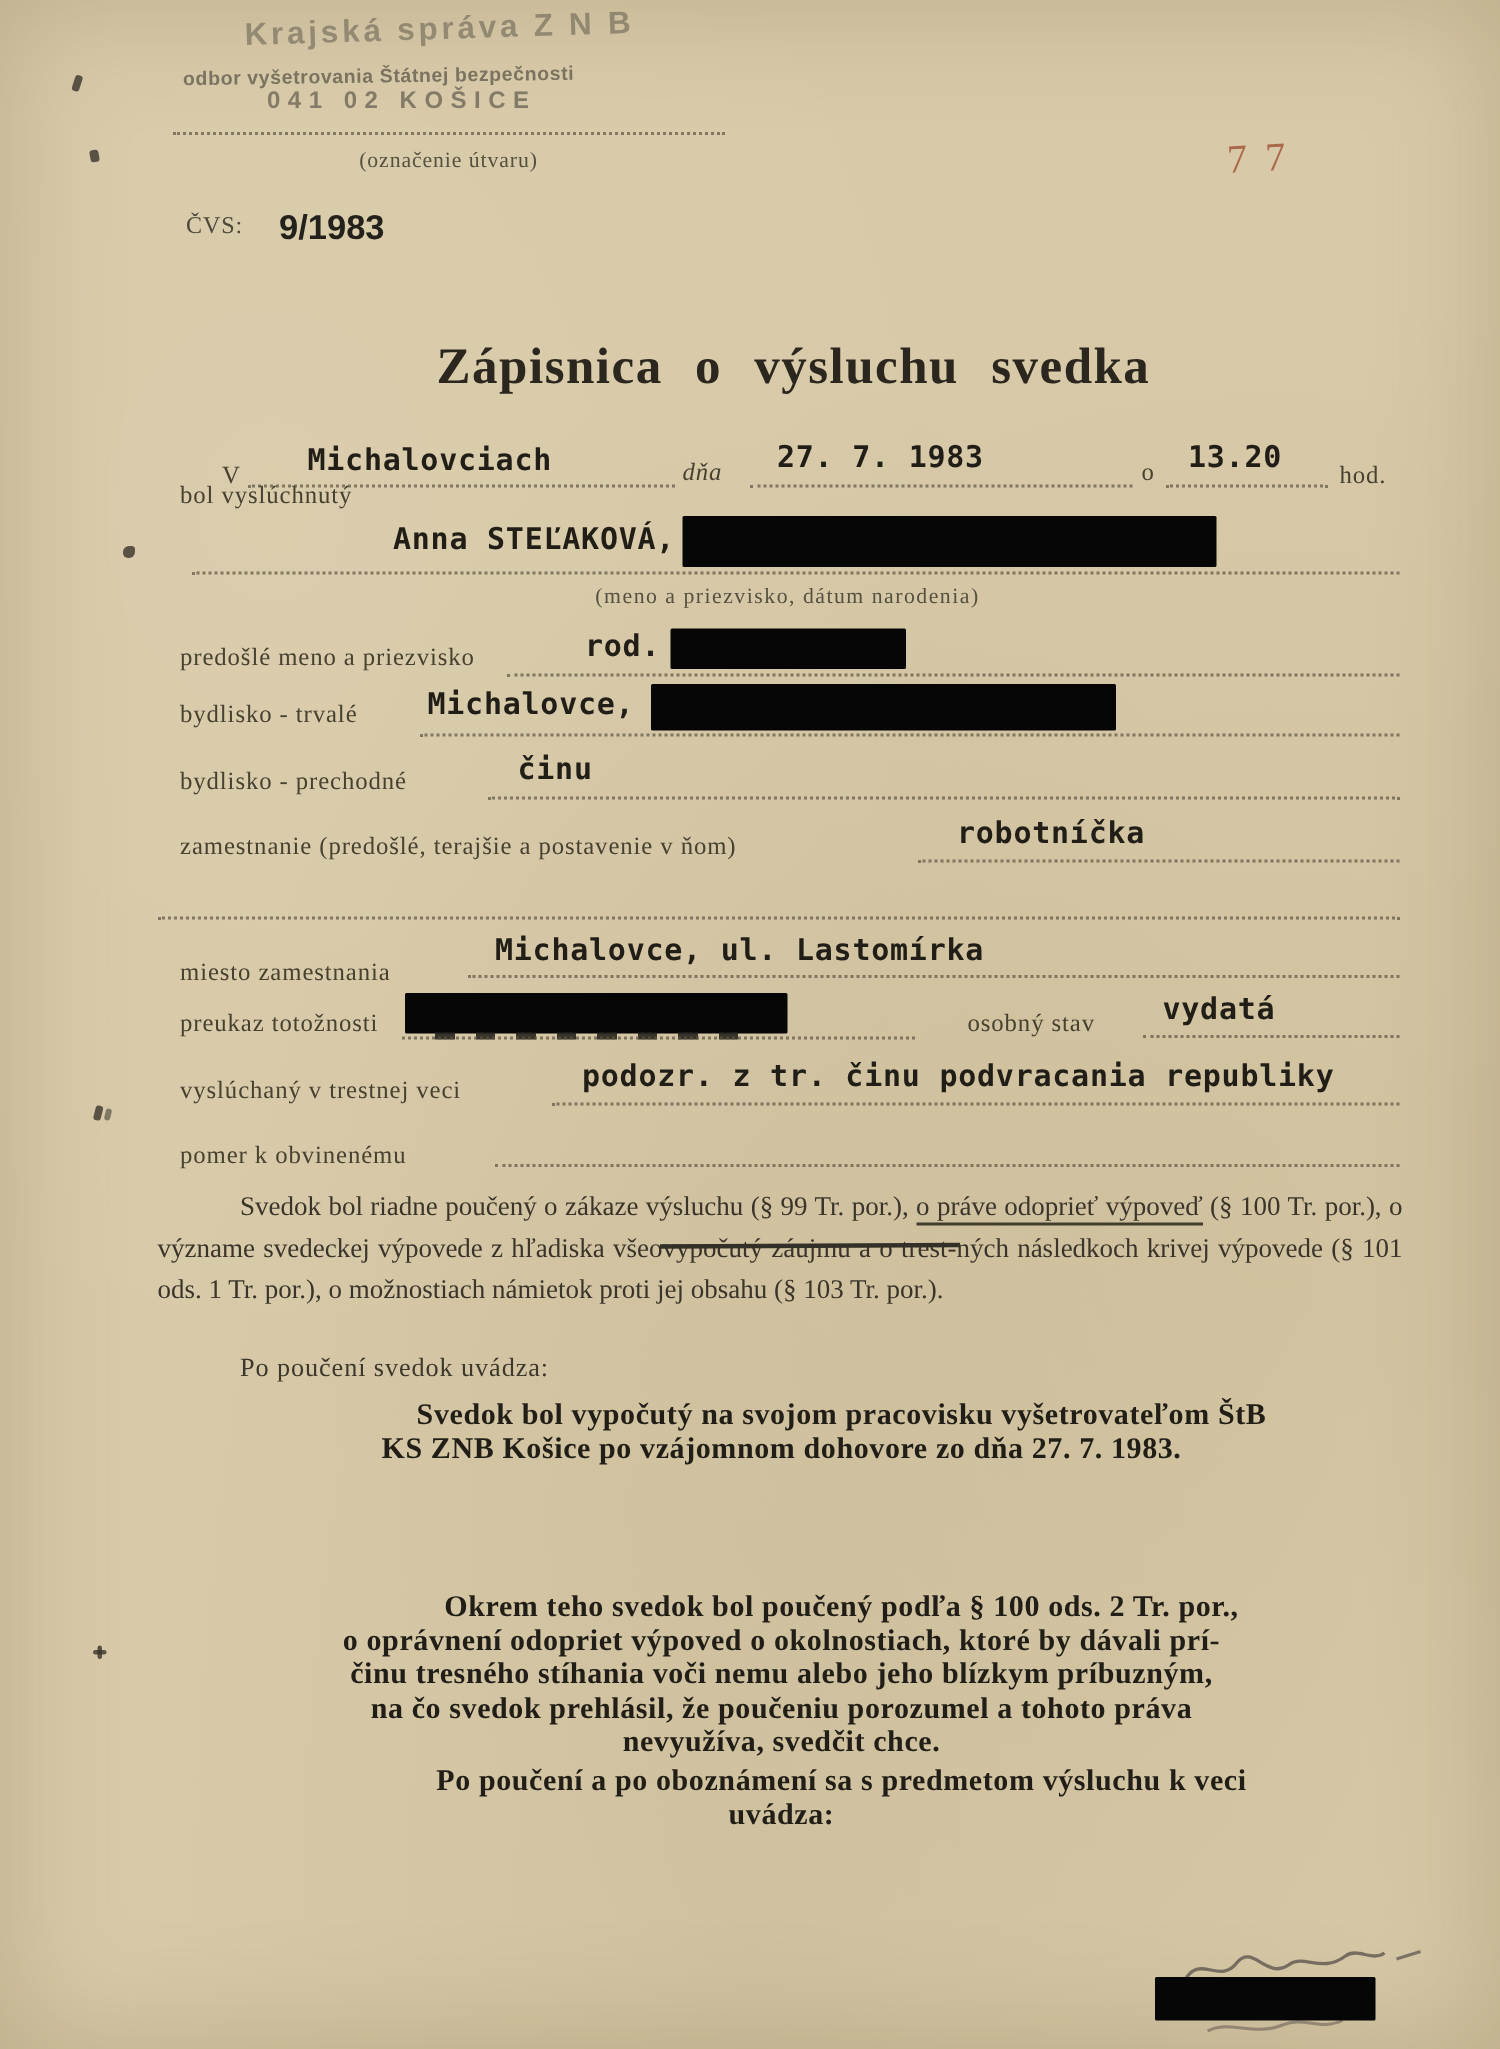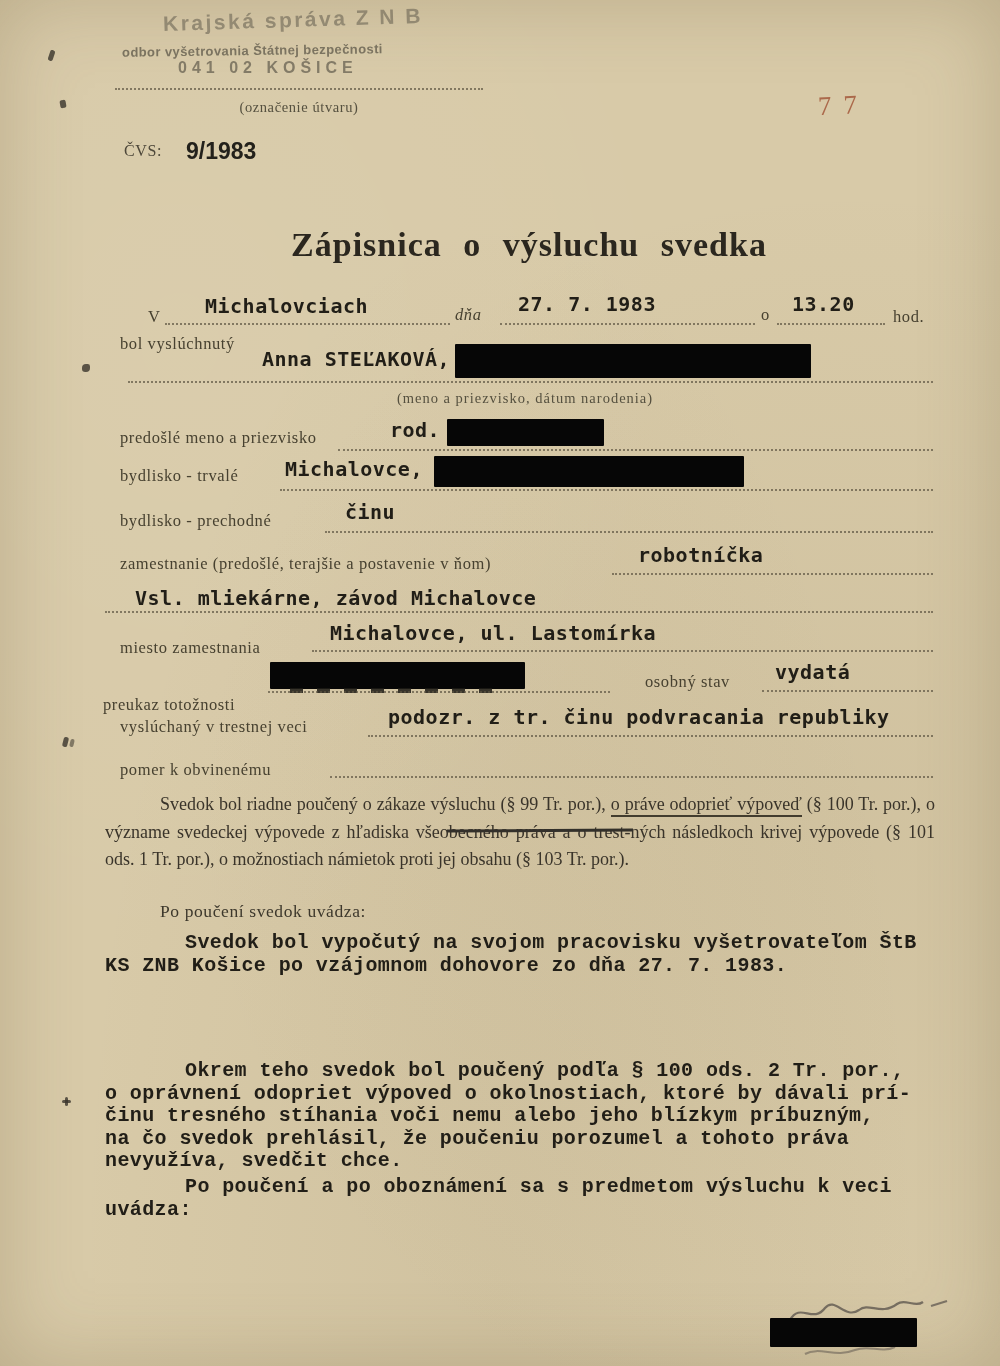--- a/index.html
+++ b/index.html
@@ -43,24 +43,24 @@
     text-indent:55px;color:#3a342a;
   }
   .par .u{border-bottom:2px solid #423c2e;padding-bottom:1px;}
   .par .strike{position:relative;white-space:nowrap;}
   .par .strike::after{
     content:"";position:absolute;left:-2px;right:-2px;top:7px;
     border-top:3px solid #33302a;transform:rotate(-.3deg);
   }
   .tpar{
     position:absolute;left:105px;width:832px;
-    font-family:Liberation Mono, monospace;
+    font-family:Liberation Serif, serif;
     font-weight:bold;font-size:20px;line-height:22.5px;
     letter-spacing:.4px;color:#211e17;
-    white-space:pre-line;text-indent:80px;
+    white-space:pre-line;text-indent:80px;text-align:center;
   }
   .stamp{
     position:absolute;
     font-family:"Liberation Sans","DejaVu Sans",sans-serif;
     font-weight:bold;color:#6f6857;white-space:nowrap;
   }
   .speck{position:absolute;background:#3a352c;opacity:.8;border-radius:2px;}
   .descenders{
     position:absolute;height:5px;
     background:repeating-linear-gradient(90deg,#1c1a15 0 13px, transparent 13px 27px);
@@ -89,21 +89,21 @@
   <div class="typed" style="left:205px;top:294px;">Michalovciach</div>
   <div class="dots" style="left:165px;top:323px;width:285px;"></div>
   <div class="lbl" style="left:455px;top:305px;font-style:italic;">dňa</div>
   <div class="typed" style="left:518px;top:292px;">27. 7. 1983</div>
   <div class="dots" style="left:500px;top:323px;width:255px;"></div>
   <div class="lbl" style="left:761px;top:305px;">o</div>
   <div class="typed" style="left:792px;top:292px;">13.20</div>
   <div class="dots" style="left:777px;top:323px;width:108px;"></div>
   <div class="lbl" style="left:893px;top:307px;">hod.</div>
 
-  <div class="lbl" style="left:120px;top:334px;">bol vyslúchnutý</div>
+  <div class="lbl" style="left:120px;top:320px;">bol vyslúchnutý</div>
   <div class="typed" style="left:262px;top:347px;">Anna STEĽAKOVÁ,</div>
   <div class="redact" style="left:455px;top:344px;width:356px;height:34px;"></div>
   <div class="dots" style="left:128px;top:381px;width:805px;"></div>
   <div class="lbl small" style="left:300px;top:390px;width:450px;text-align:center;letter-spacing:1px;">(meno a priezvisko, dátum narodenia)</div>
 
   <div class="lbl" style="left:120px;top:428px;">predošlé meno a priezvisko</div>
   <div class="typed" style="left:390px;top:418px;">rod.</div>
   <div class="redact" style="left:447px;top:419px;width:157px;height:27px;"></div>
   <div class="dots" style="left:338px;top:449px;width:595px;"></div>
 
@@ -112,44 +112,43 @@
   <div class="redact" style="left:434px;top:456px;width:310px;height:31px;"></div>
   <div class="dots" style="left:280px;top:489px;width:653px;"></div>
 
   <div class="lbl" style="left:120px;top:511px;">bydlisko - prechodné</div>
   <div class="typed" style="left:345px;top:500px;">činu</div>
   <div class="dots" style="left:325px;top:531px;width:608px;"></div>
 
   <div class="lbl" style="left:120px;top:554px;">zamestnanie (predošlé, terajšie a postavenie v ňom)</div>
   <div class="typed" style="left:638px;top:543px;">robotníčka</div>
   <div class="dots" style="left:612px;top:573px;width:321px;"></div>
-  <div class="typed" style="left:135px;top:586px;">Vsl. mliekárne, závod Michalovce</div>
   <div class="dots" style="left:105px;top:611px;width:828px;"></div>
 
   <div class="lbl" style="left:120px;top:638px;">miesto zamestnania</div>
   <div class="typed" style="left:330px;top:621px;">Michalovce, ul. Lastomírka</div>
   <div class="dots" style="left:312px;top:650px;width:621px;"></div>
 
-  <div class="lbl" style="left:103px;top:672px;margin-top:23px;">preukaz totožnosti</div>
+  <div class="lbl" style="left:120px;top:672px;">preukaz totožnosti</div>
   <div class="redact" style="left:270px;top:662px;width:255px;height:27px;"></div>
   <div class="descenders" style="left:290px;top:688px;width:210px;"></div>
   <div class="dots" style="left:268px;top:691px;width:342px;"></div>
   <div class="lbl" style="left:645px;top:672px;">osobný stav</div>
   <div class="typed" style="left:775px;top:660px;">vydatá</div>
   <div class="dots" style="left:762px;top:690px;width:171px;"></div>
 
   <div class="lbl" style="left:120px;top:717px;">vyslúchaný v trestnej veci</div>
   <div class="typed" style="left:388px;top:705px;">podozr. z tr. činu podvracania republiky</div>
   <div class="dots" style="left:368px;top:735px;width:565px;"></div>
 
   <div class="lbl" style="left:120px;top:760px;">pomer k obvinenému</div>
   <div class="dots" style="left:330px;top:776px;width:603px;"></div>
 
   <div class="par" style="top:791px;">
-    <span>Svedok bol riadne poučený o zákaze výsluchu (§ 99 Tr. por.), </span><span class="u">o práve odoprieť výpoveď</span><span> (§ 100 Tr. por.), o význame svedeckej výpovede z hľadiska všeo</span><span class="strike">becného práva a o trest-</span><span>ných následkoch krivej výpovede (§ 101 ods. 1 Tr. por.), o možnostiach námietok proti jej obsahu (§ 103 Tr. por.).</span>
+    <span>Svedok bol riadne poučený o zákaze výsluchu (§ 99 Tr. por.), </span><span class="u">o práve odoprieť výpoveď</span><span> (§ 100 Tr. por.), o význame svedeckej výpovede z hľadiska všeo</span><span class="strike">vypočutý záujmu a o trest-</span><span>ných následkoch krivej výpovede (§ 101 ods. 1 Tr. por.), o možnostiach námietok proti jej obsahu (§ 103 Tr. por.).</span>
   </div>
 
   <div class="lbl" style="left:160px;top:901px;font-size:17.5px;color:#3d382c;">Po poučení svedok uvádza:</div>
 
   <div class="tpar" style="top:932px;">Svedok bol vypočutý na svojom pracovisku vyšetrovateľom ŠtB
 KS ZNB Košice  po vzájomnom dohovore zo dňa 27. 7. 1983.</div>
   <div class="tpar" style="top:1060px;">Okrem teho svedok bol poučený podľa § 100 ods. 2 Tr. por.,
 o oprávnení odopriet výpoved o okolnostiach, ktoré by dávali prí-
 činu tresného stíhania voči nemu alebo jeho blízkym príbuzným,
 na  čo svedok prehlásil, že poučeniu porozumel a tohoto práva

